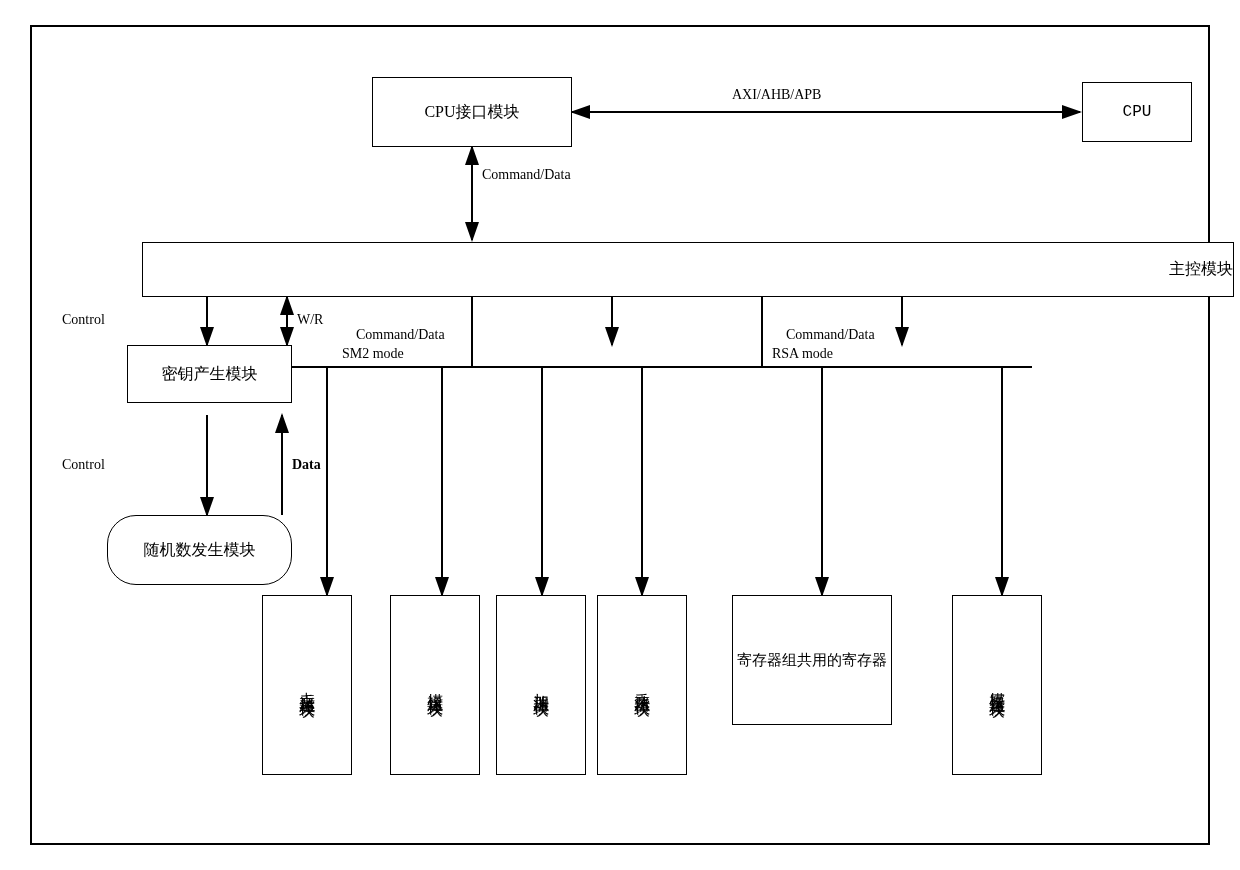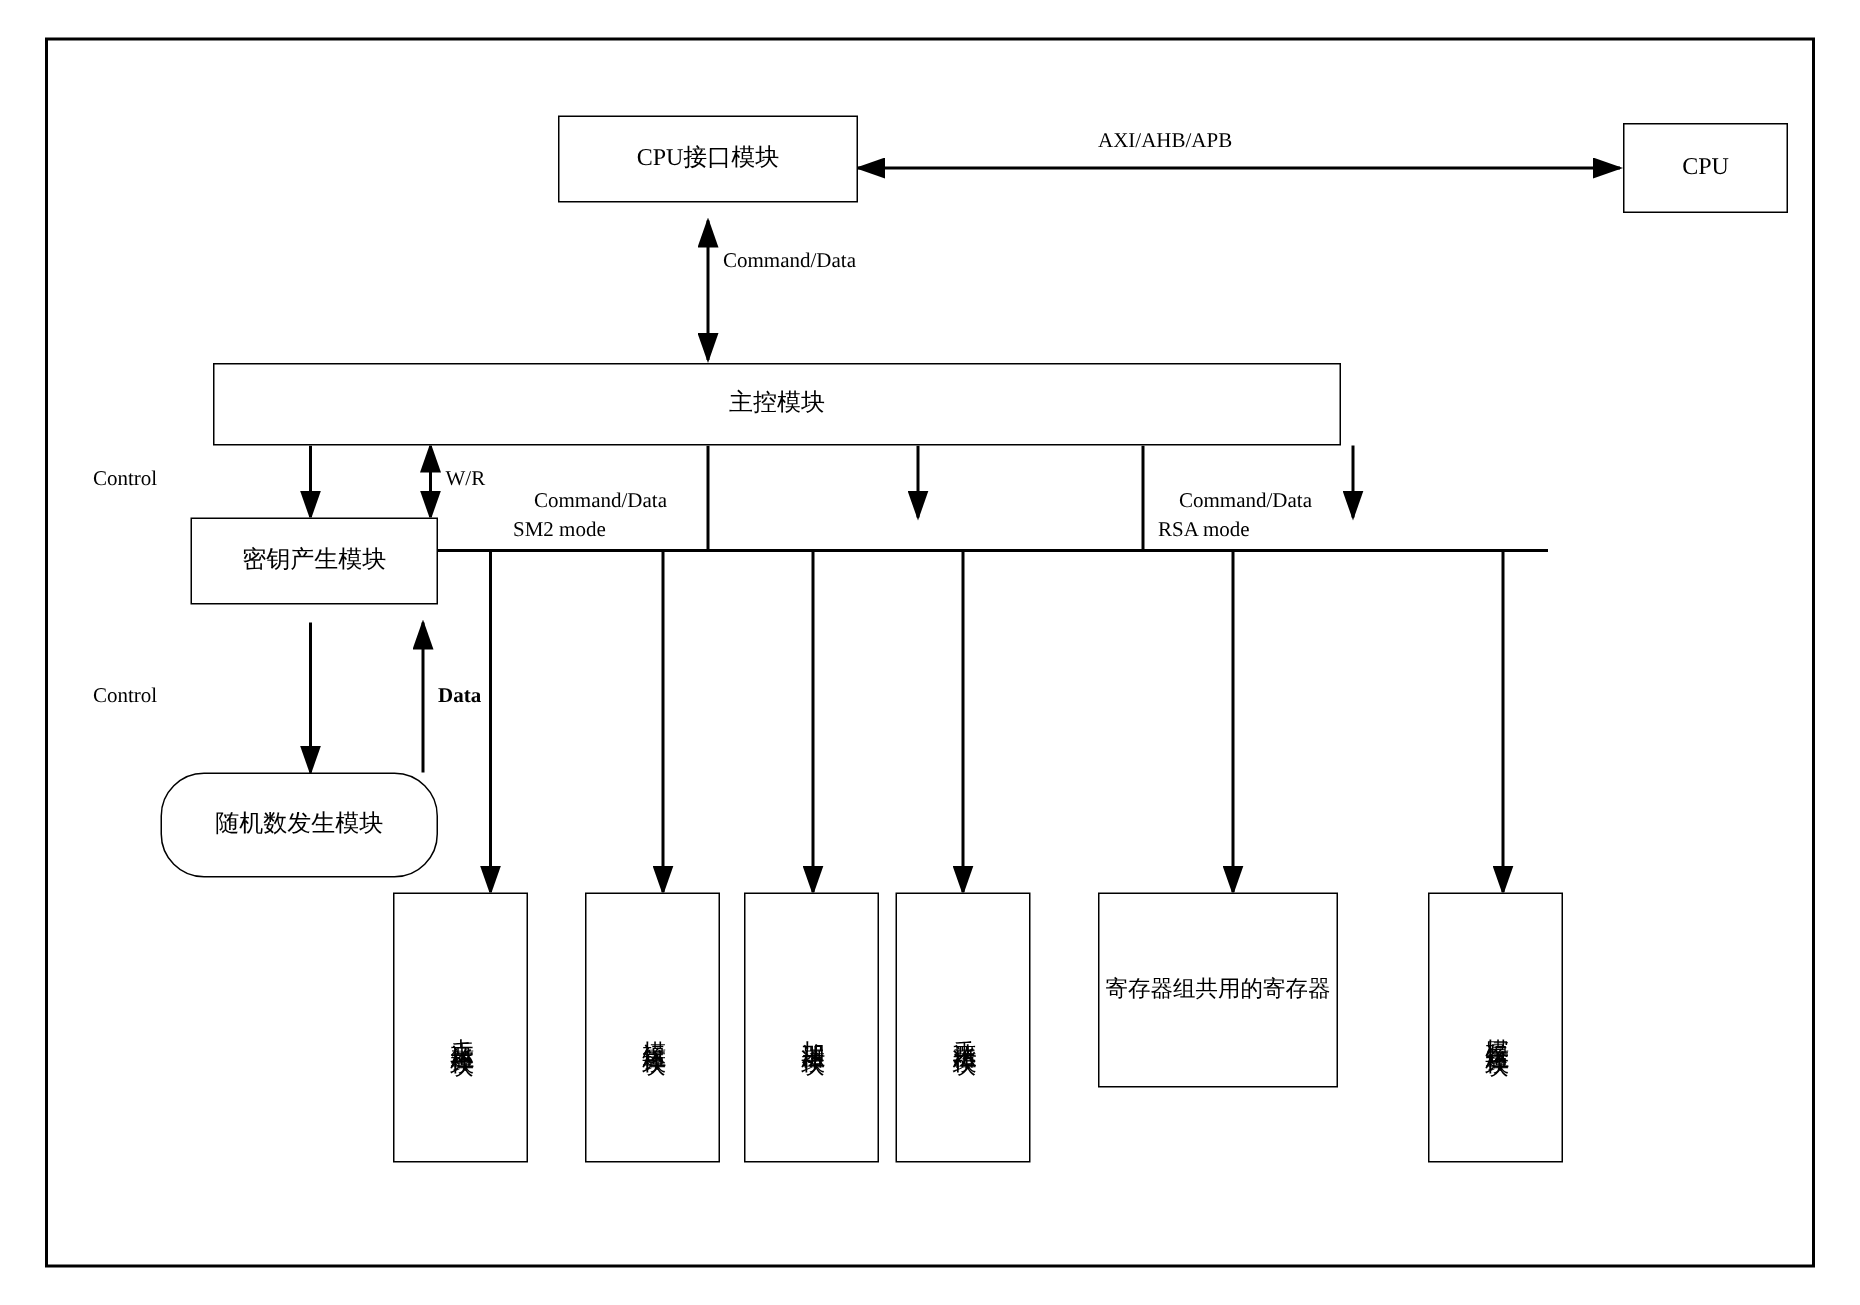--- a/index.html
+++ b/index.html
@@ -102,37 +102,37 @@
     <line x1="790" y1="340" x2="790" y2="568" stroke="#000" stroke-width="2" marker-end="url(#ah-end)"></line>
 
     <line x1="970" y1="340" x2="970" y2="568" stroke="#000" stroke-width="2" marker-end="url(#ah-end)"></line>
 
     <line x1="870" y1="270" x2="870" y2="318" stroke="#000" stroke-width="2" marker-end="url(#ah-end)"></line>
 
     <line x1="580" y1="270" x2="580" y2="318" stroke="#000" stroke-width="2" marker-end="url(#ah-end)"></line>
 
   </svg>
 
-  <div class="block" style="left:340px; top:50px; width:200px; height:58px;">
+  <div class="block" style="left:340px; top:50px; width:200px; height:70px;">
     <span>CPU接口模块</span>
   </div>
 
-  <div class="block" style="left:1050px; top:55px; width:110px; height:60px;">
+  <div class="block" style="left:1050px; top:55px; width:110px; height:60px;font-family:Liberation Mono, monospace;">
     <span>CPU</span>
   </div>
 
   <div class="label" style="left:700px; top:60px;">
     <span>AXI/AHB/APB</span>
   </div>
 
   <div class="label" style="left:450px; top:140px;">
     <span>Command/Data</span>
   </div>
 
-  <div class="block" style="left:110px; top:215px; width:752px; height:55px;">
+  <div class="block" style="left:110px; top:215px; width:1092px; height:55px;justify-content:flex-end;">
     <span>主控模块</span>
   </div>
 
   <div class="label" style="left:30px; top:285px;">
     <span>Control</span>
   </div>
 
   <div class="label" style="left:265px; top:285px;font-family:Liberation Serif, serif;">
     <span>W/R</span>
   </div>

